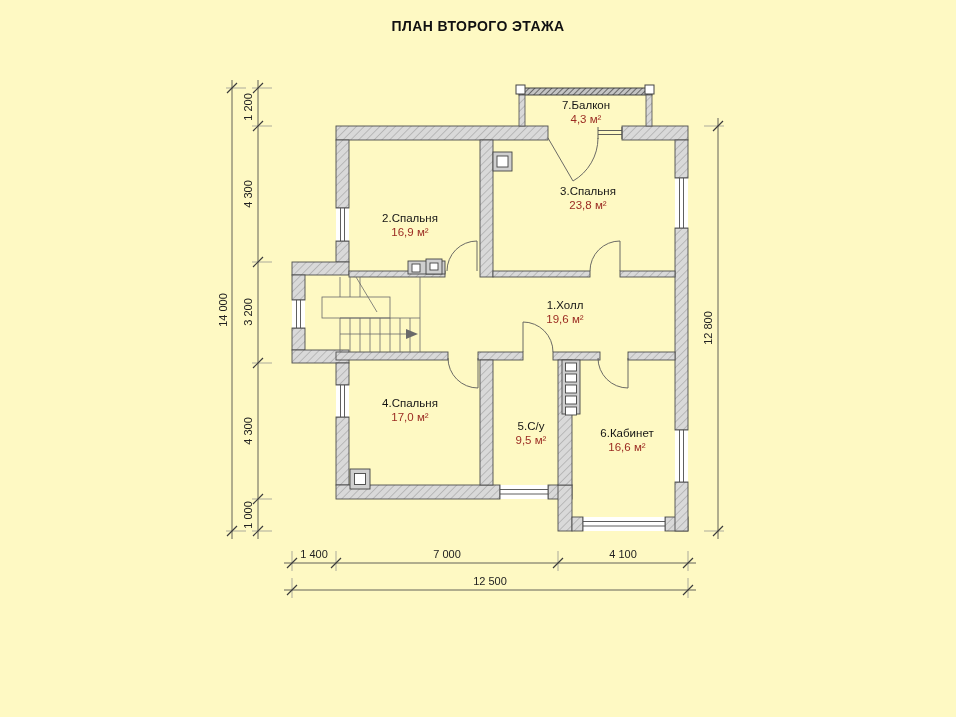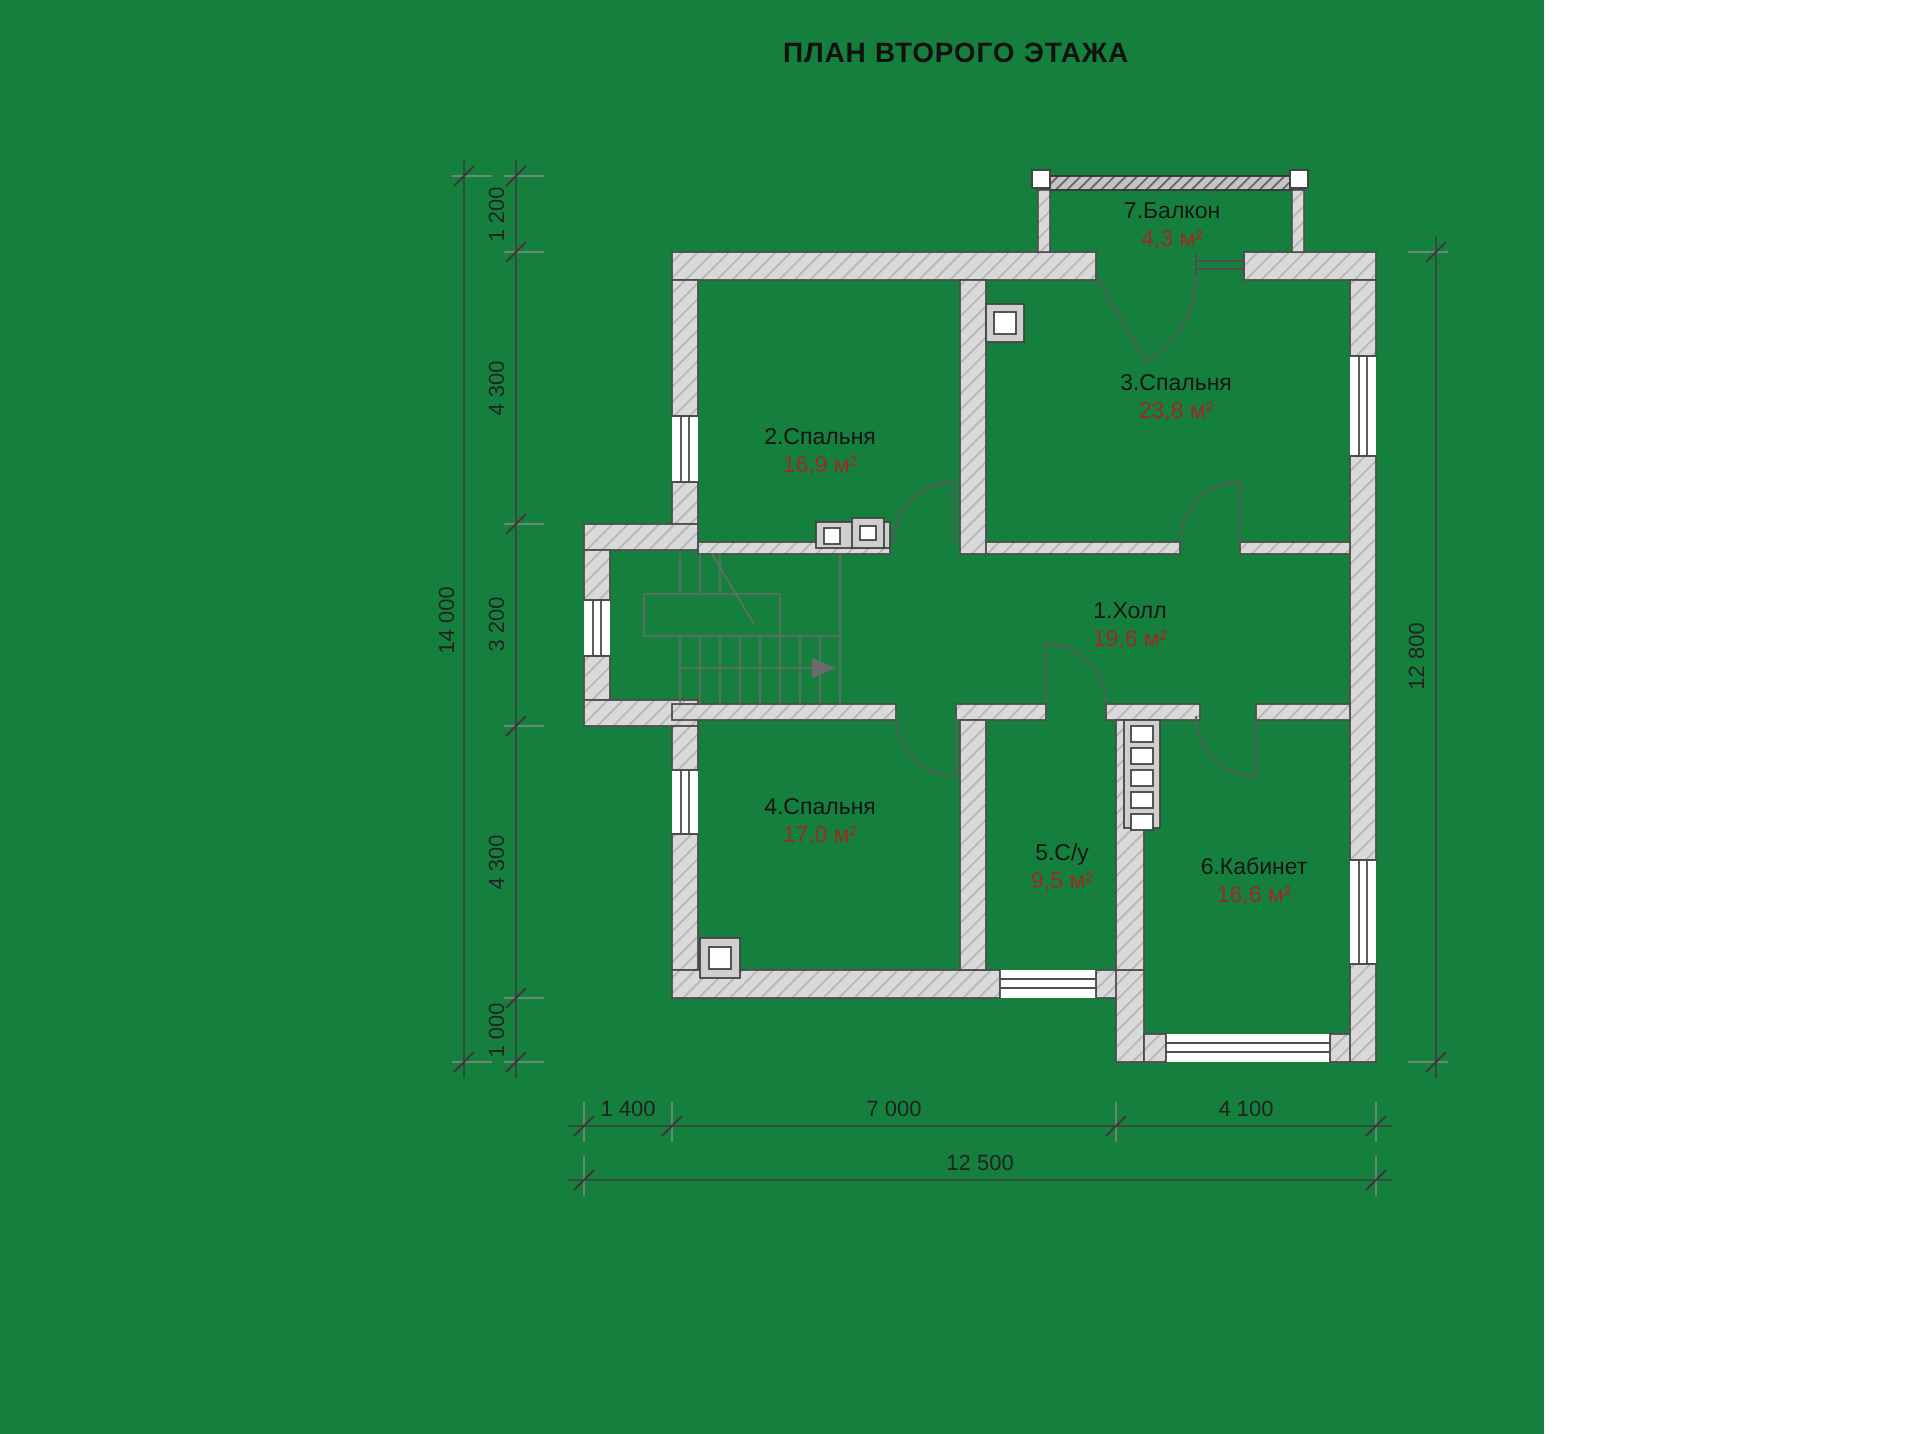--- a/index.html
+++ b/index.html
@@ -1,16 +1,16 @@
 <!DOCTYPE html>
 <html><head>
 <meta charset="utf-8">
 <style>
   html,body{margin:0;padding:0;background:#fff;}
-  .page{position:relative;width:772px;height:717px;background:#15803d;overflow:hidden;
+  .page{position:relative;width:956px;height:717px;background:#fef9c3;overflow:hidden;
         font-family:"Liberation Sans",sans-serif;}
   svg{display:block;}
   .wall{fill:url(#hatch);stroke:#4d4d4d;stroke-width:0.9;}
   .railv{fill:url(#hatch);stroke:#4d4d4d;stroke-width:0.8;}
   .railtop{fill:url(#hatchDark);stroke:#333;stroke-width:0.9;}
   .post{fill:#fff;stroke:#444;stroke-width:1;}
   .wingap{fill:#fff;stroke:none;}
   .winline{stroke:#4d4d4d;stroke-width:0.9;fill:none;}
   .door{stroke:#5a5a5a;stroke-width:0.9;fill:none;}
   .stair{stroke:#6a6a6a;stroke-width:0.8;fill:none;}

